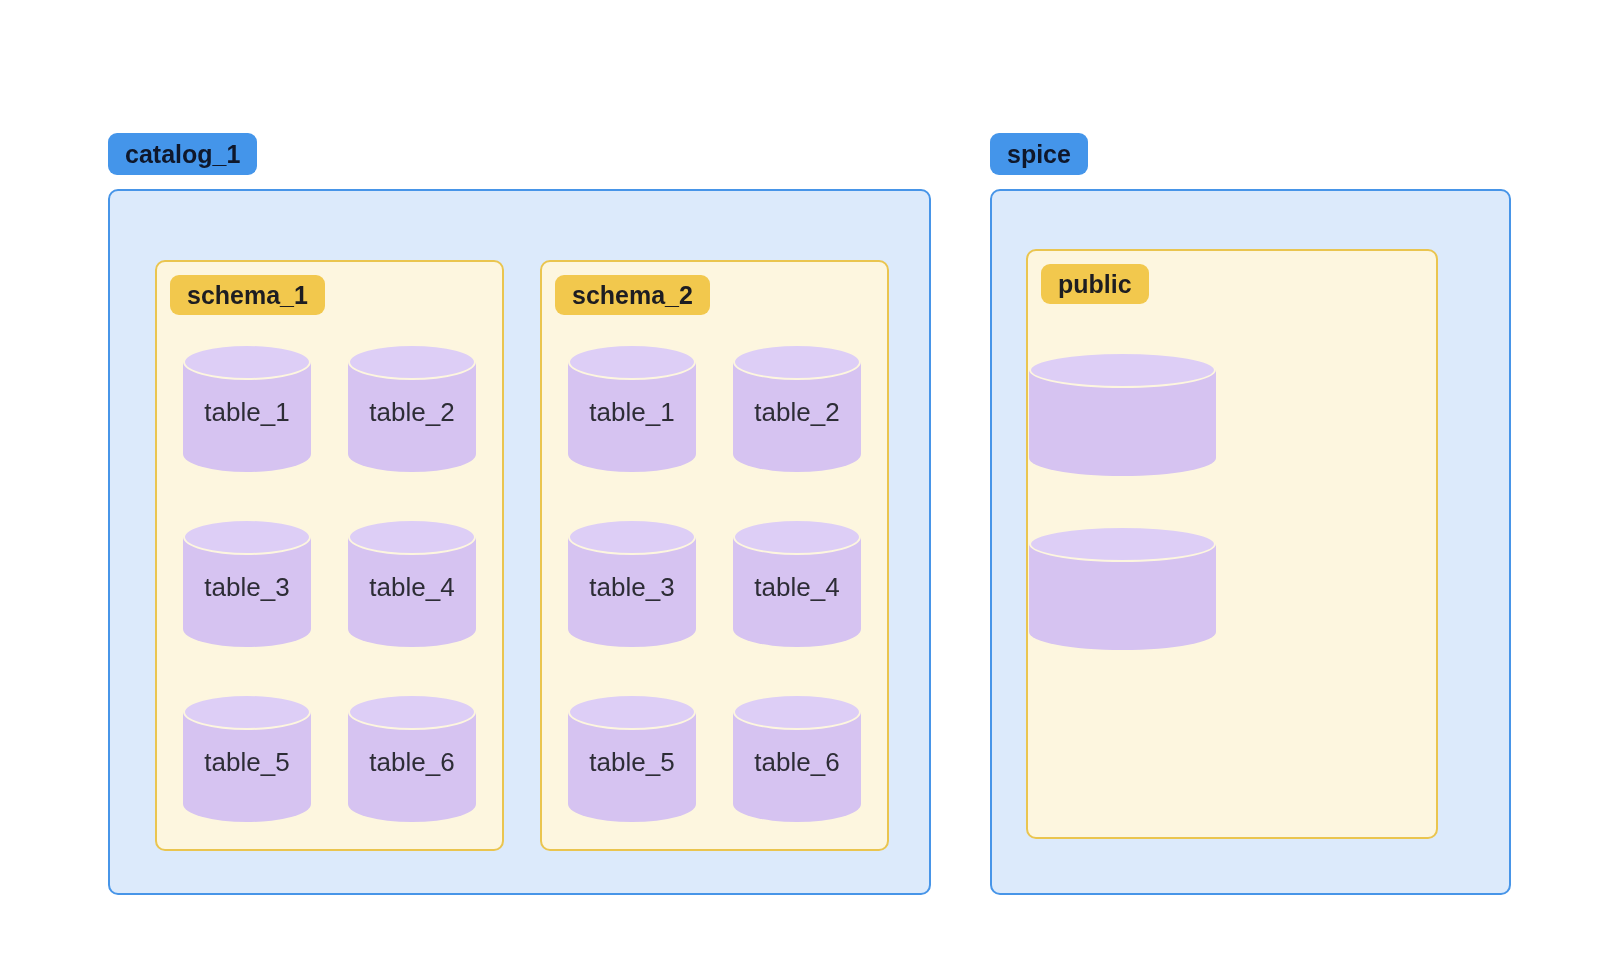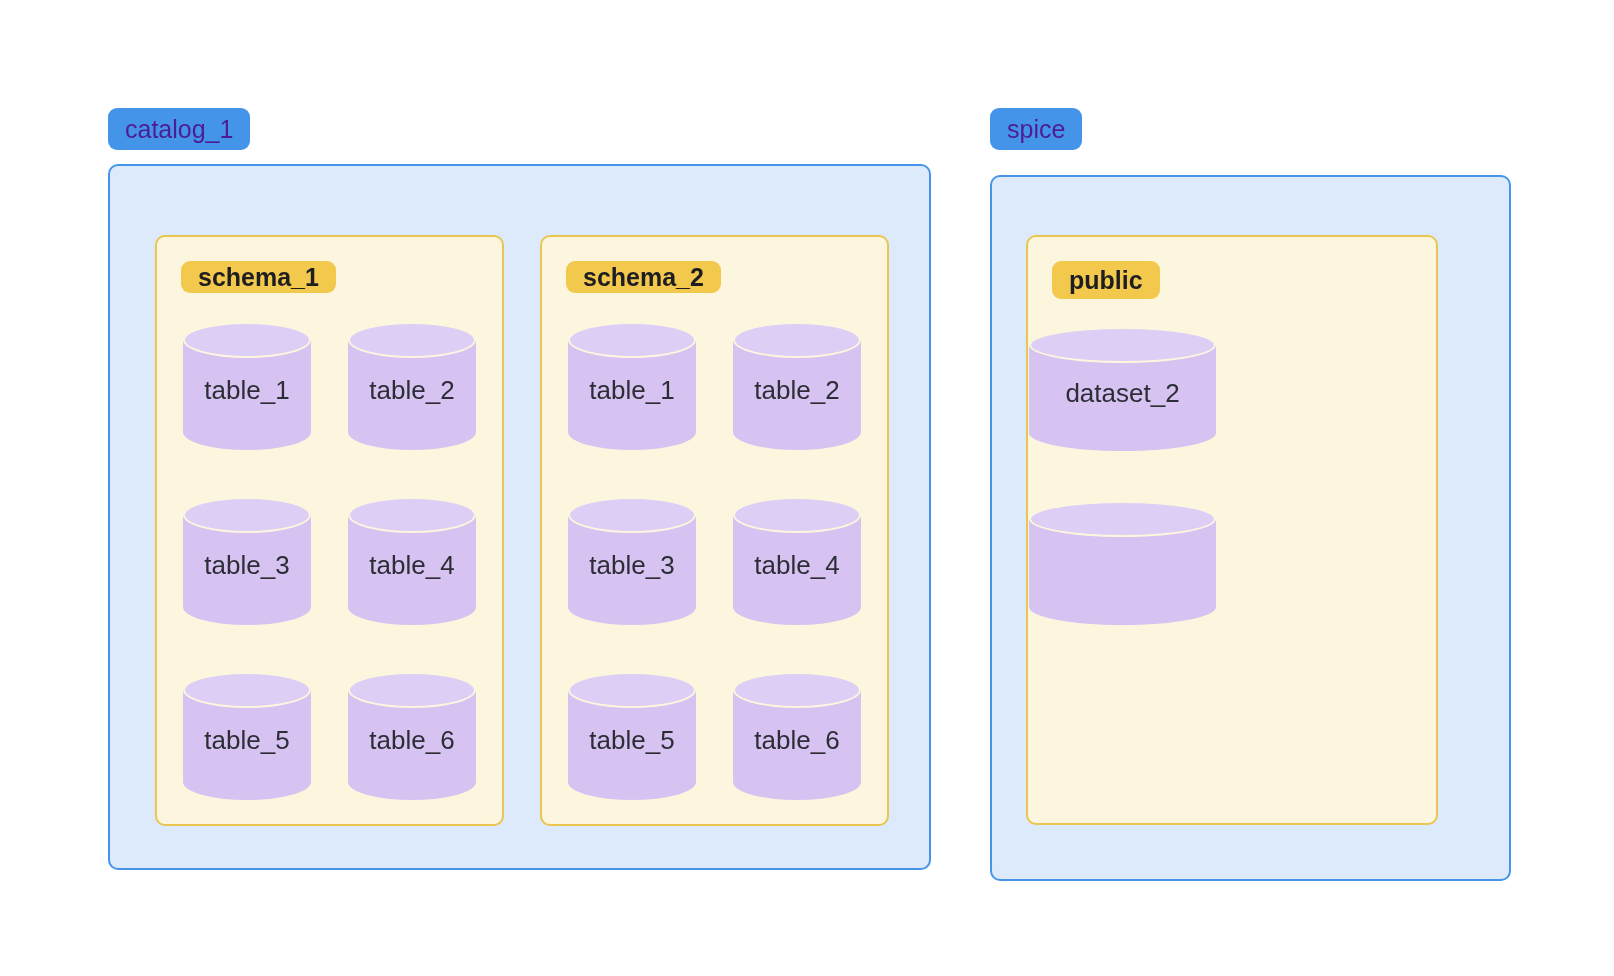--- a/index.html
+++ b/index.html
@@ -16,37 +16,38 @@
     overflow: hidden;
   }
   .group {
     position: absolute;
     top: 108px;
     display: flex;
     flex-direction: column;
     align-items: flex-start;
   }
   .group-catalog { left: 108px; }
-  .group-spice   { left: 990px; gap: 11px; }
+  .group-spice   { left: 990px; }
 
   .badge {
     display: inline-flex;
     align-items: center;
     height: 42px;
     padding: 0 17px;
     border-radius: 9px;
     box-sizing: border-box;
     white-space: nowrap;
   }
   .blue-badge {
     background: #4495EA;
-    color: #4c1d95;
+    color: #0f172a;
     font-size: 25px;
-    font-weight: 400;
+    font-weight: 700;
     margin-bottom: 14px;
+    margin-top: 25px;
   }
   .gold-badge {
     background: #F2C84D;
     color: #1d1d22;
     font-size: 25px;
     font-weight: 700;
     height: 40px;
     align-self: flex-start;
   }
 
@@ -67,26 +68,26 @@
     width: 521px;
     height: 706px;
     padding: 58px 31px 58px 34px;
   }
 
   .schema-box {
     background: #FDF6DF;
     border: 2px solid #EAC54F;
     border-radius: 10px;
     box-sizing: border-box;
-    padding: 24px;
+    padding: 13px;
     display: flex;
     flex-direction: column;
   }
   .table-schema  { width: 349px; height: 591px; }
-  .public-schema { width: 412px; height: 590px; }
+  .public-schema { width: 412px; height: 590px; justify-content: space-between; }
 
   .grid {
     display: grid;
     justify-content: center;
   }
   .tables-grid {
     grid-template-columns: repeat(2, 128px);
     grid-template-rows: repeat(3, 128px);
     column-gap: 37px;
     row-gap: 47px;
@@ -218,21 +219,20 @@
   <section class="group group-spice">
     <div class="badge blue-badge">spice</div>
     <div class="blue-box spice-box">
 
       <div class="schema-box public-schema">
         <div class="badge gold-badge">public</div>
         <div class="grid datasets-grid">
           <div class="cyl">
             <div class="cyl-body"></div>
             <div class="cyl-top"></div>
-            <div class="cyl-label">dataset_2</div>
           </div>
           <div class="cyl">
             <div class="cyl-body"></div>
             <div class="cyl-top"></div>
           </div>
         </div>
       </div>
 
     </div>
   </section>

